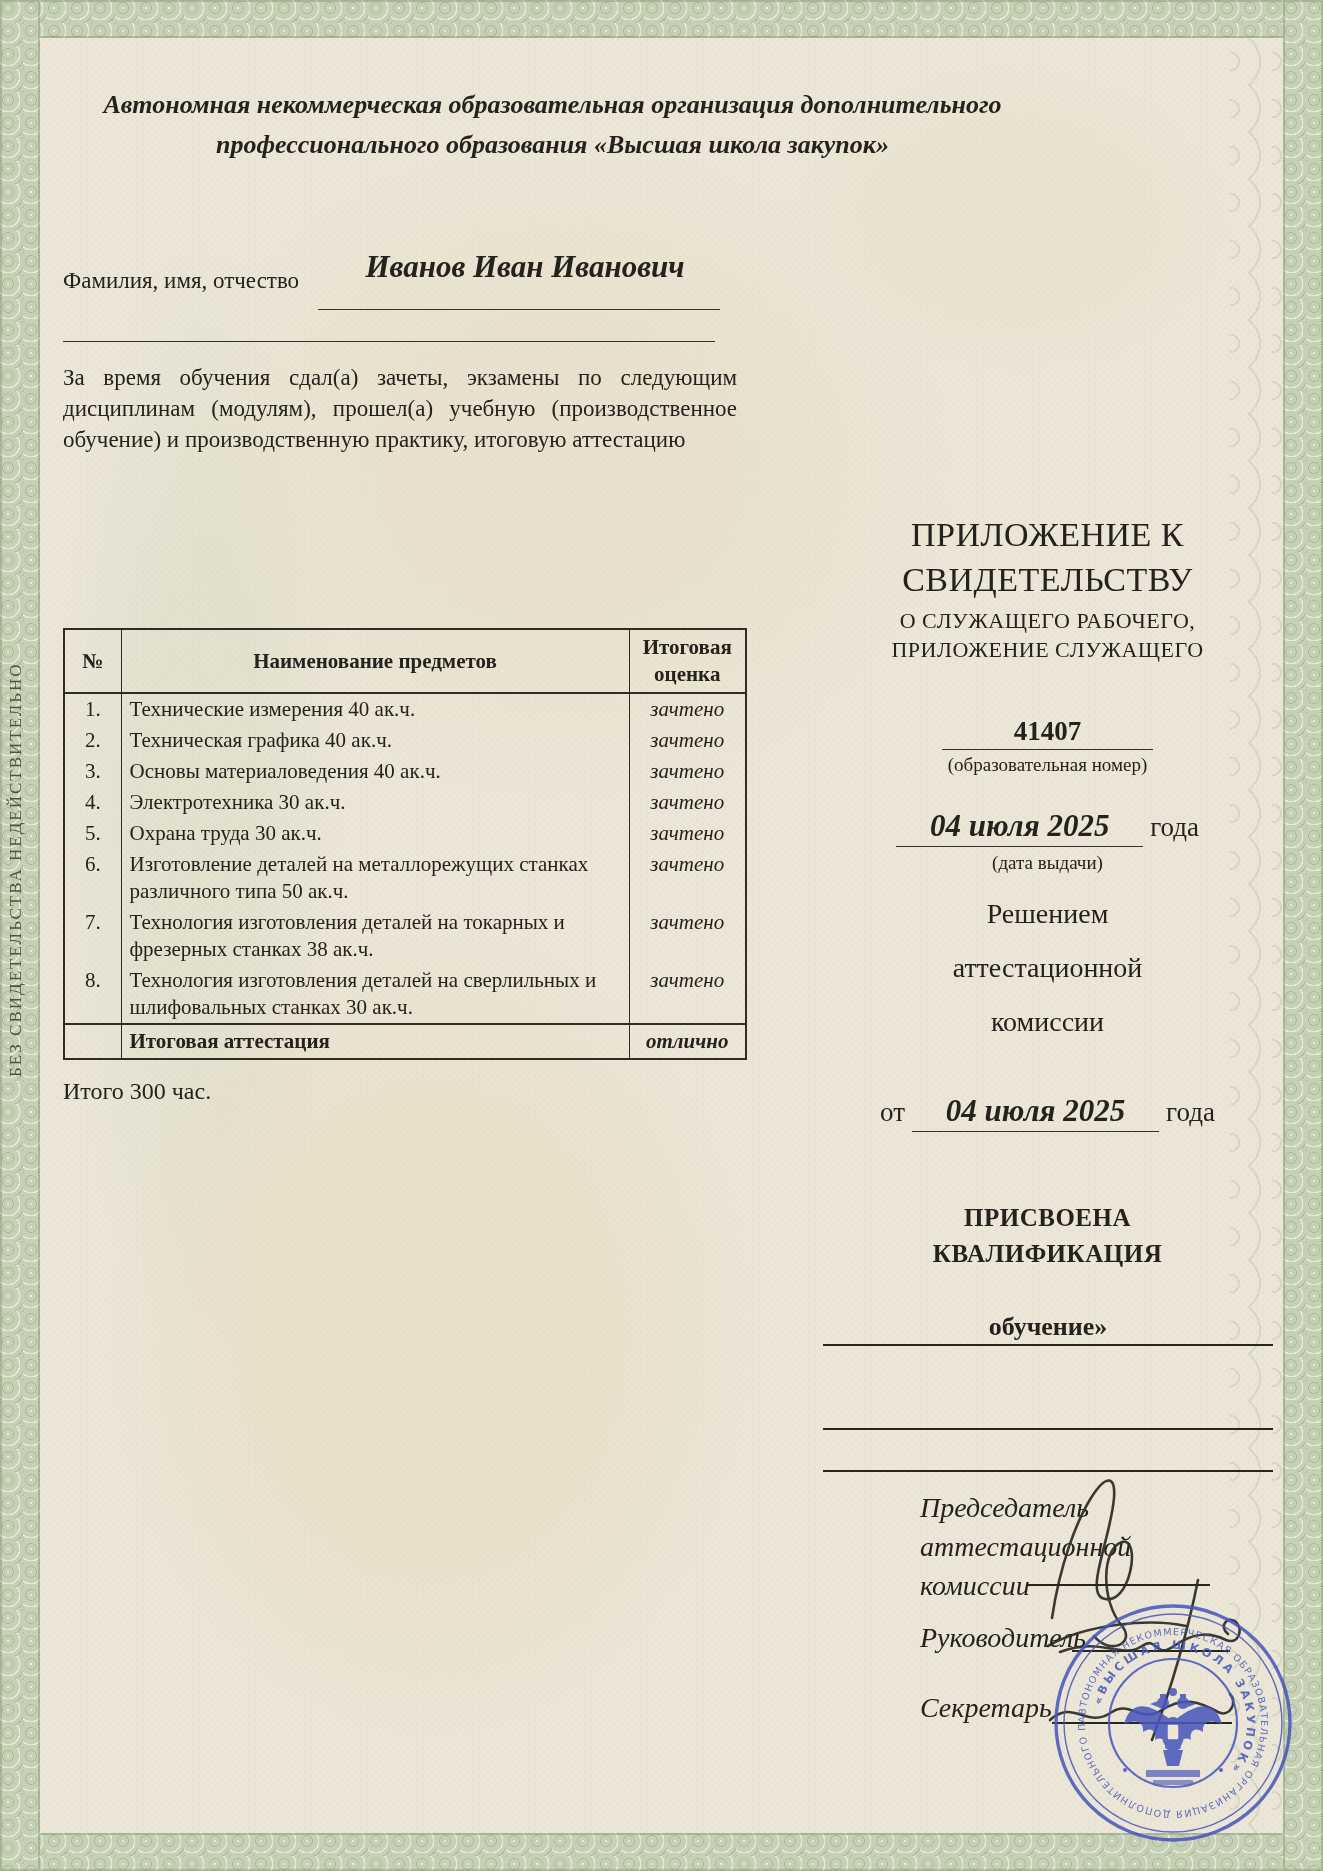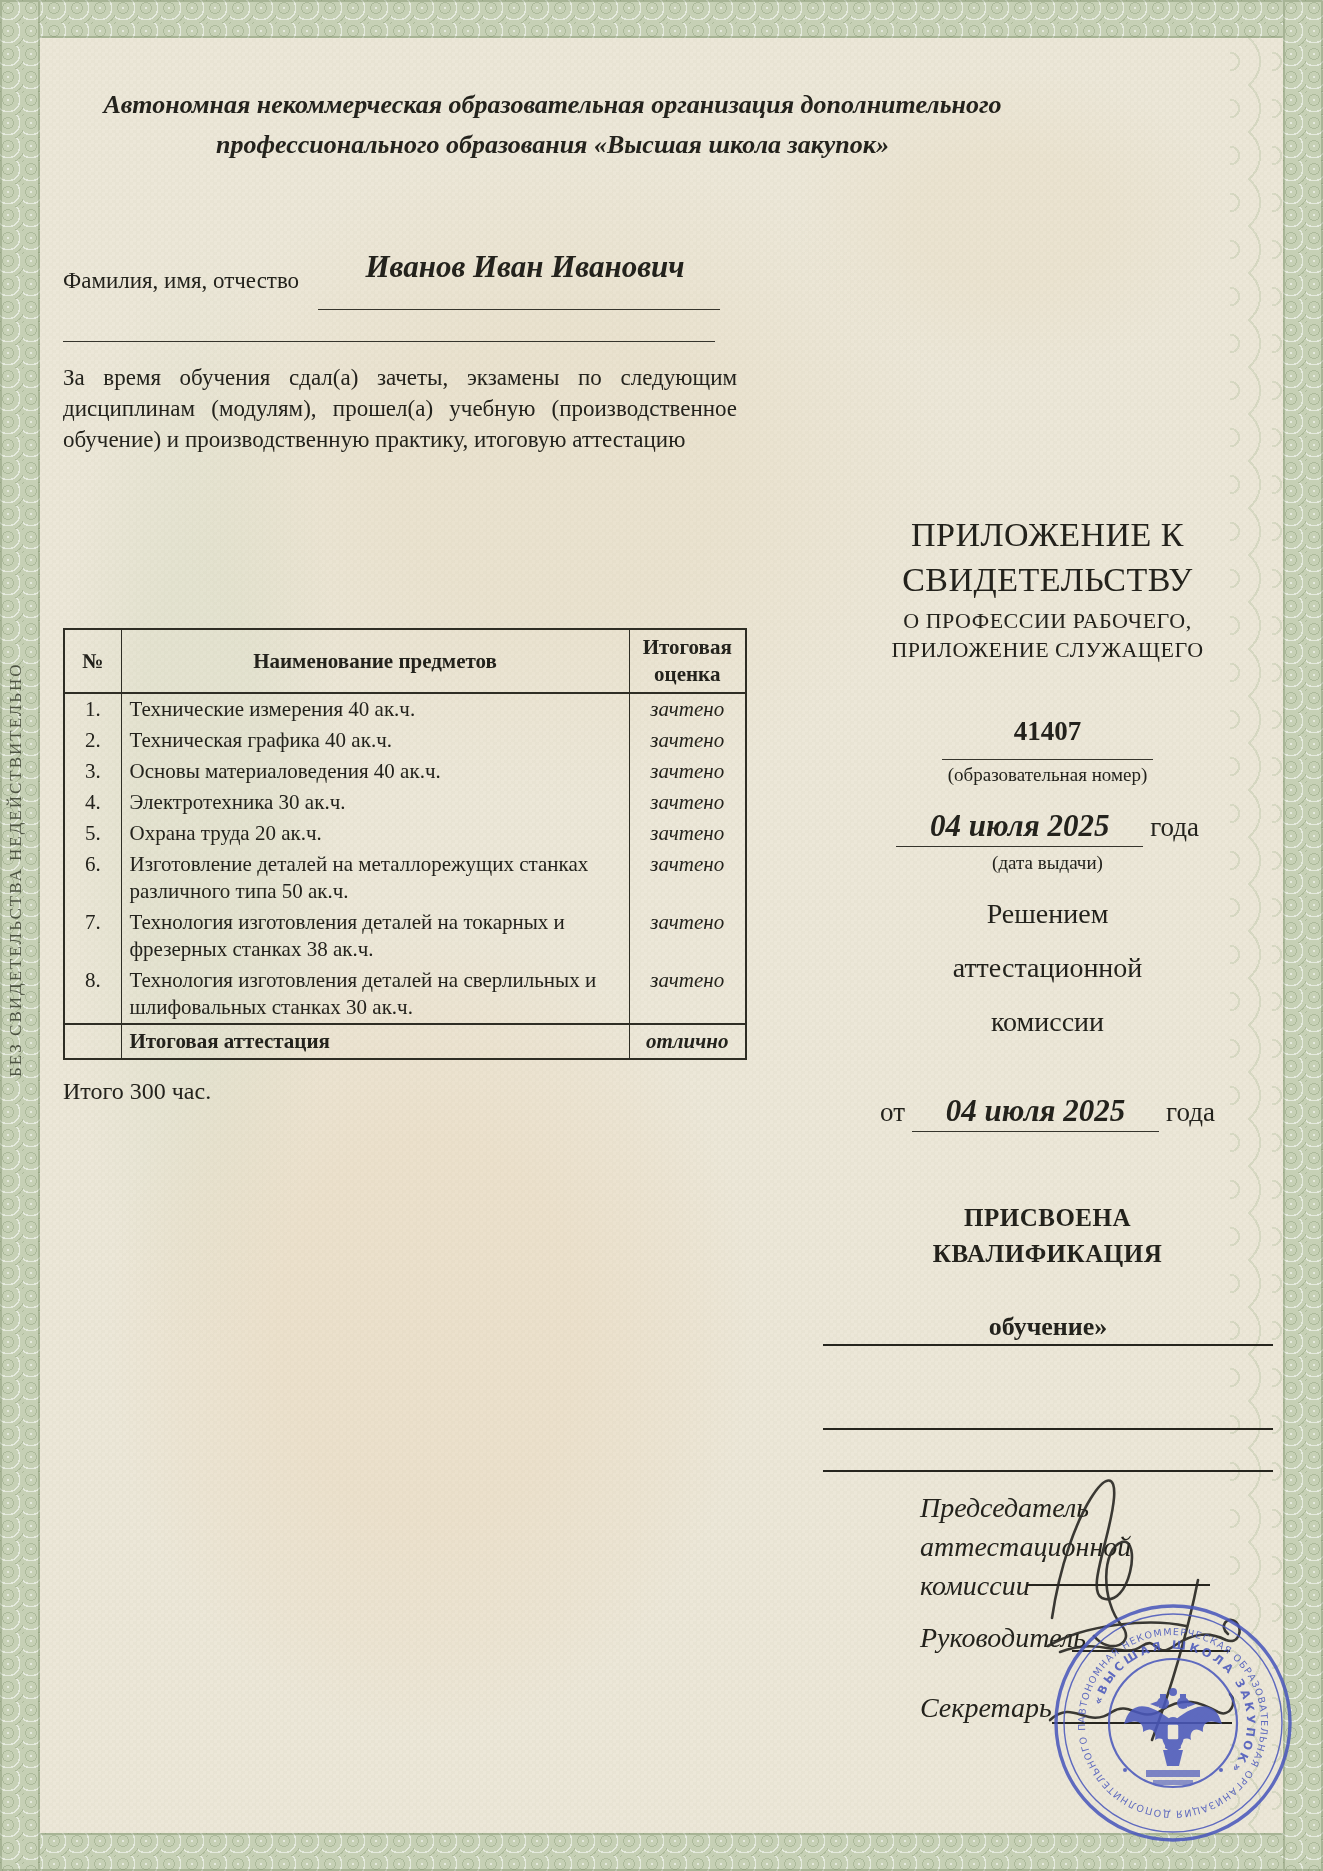--- a/index.html
+++ b/index.html
@@ -77,21 +77,21 @@
   .subjects td.num{text-align:center;}
   .subjects td.grade{text-align:center;font-style:italic;}
   .subjects tr.foot td{border-top:2.5px solid #2e2d24;font-weight:bold;padding:3px 8px;}
   .total{position:absolute;left:63px;top:1078px;font-size:24px;}
   .total b{font-weight:normal;}
   
   .rc{position:absolute;left:795px;width:505px;text-align:center;}
   .apx-title{top:512px;font-size:34px;line-height:45px;letter-spacing:.5px;}
   .apx-sub{top:606px;font-size:22px;line-height:29px;letter-spacing:.5px;}
   .reg{top:716px;}
-  .reg .n{display:inline-block;font-size:27px;font-weight:bold;border-bottom:1.6px solid #35342c;padding:0 72px 12px;}
+  .reg .n{display:inline-block;font-size:27px;font-weight:bold;border-bottom:1.6px solid #35342c;padding:0 72px 2px;}
   .reg .cap{font-size:19px;margin-top:4px;}
   .issue{top:808px;font-size:27px;}
   .d-ul{display:inline-block;font-size:31px;font-weight:bold;font-style:italic;border-bottom:1.6px solid #35342c;padding:0 34px 2px;}
   .issue .cap{font-size:19px;margin-top:5px;font-weight:normal;font-style:normal;}
   .dec0{top:898px;font-size:28px;}
   .dec1{top:952px;font-size:28px;}
   .dec2{top:1006px;font-size:28px;}
   .fromrow{top:1093px;font-size:27px;}
   .qh{top:1200px;font-size:25px;font-weight:bold;line-height:36px;letter-spacing:.5px;}
   .qline{
@@ -166,21 +166,21 @@
       <td class="v">Основы материаловедения 40 ак.ч.</td>
       <td class="v grade">зачтено</td>
     </tr>
     <tr>
       <td class="num">4.</td>
       <td class="v">Электротехника 30 ак.ч.</td>
       <td class="v grade">зачтено</td>
     </tr>
     <tr>
       <td class="num">5.</td>
-      <td class="v">Охрана труда 20 ак.ч.</td>
+      <td class="v">Охрана труда 30 ак.ч.</td>
       <td class="v grade">зачтено</td>
     </tr>
     <tr>
       <td class="num">6.</td>
       <td class="v">Изготовление деталей на металлорежущих станках различного типа 50 ак.ч.</td>
       <td class="v grade">зачтено</td>
     </tr>
     <tr>
       <td class="num">7.</td>
       <td class="v">Технология изготовления деталей на токарных и фрезерных станках 38 ак.ч.</td>
@@ -201,21 +201,21 @@
 
   <div class="total">
     <span>Итого</span>&nbsp;<b>300 час.</b>
   </div>
 
   <div class="rc apx-title">
     <div>ПРИЛОЖЕНИЕ К</div>
     <div>СВИДЕТЕЛЬСТВУ</div>
   </div>
   <div class="rc apx-sub">
-    <div>О ПРОФЕССИИ РАБОЧЕГО,</div>
+    <div>О СЛУЖАЩЕГО РАБОЧЕГО,</div>
     <div>ПРИЛОЖЕНИЕ СЛУЖАЩЕГО</div>
   </div>
 
   <div class="rc reg">
     <span class="n">41407</span>
     <div class="cap">(образовательная номер)</div>
   </div>
 
   <div class="rc issue">
     <span class="d-ul">04 июля 2025</span><span> года</span>

